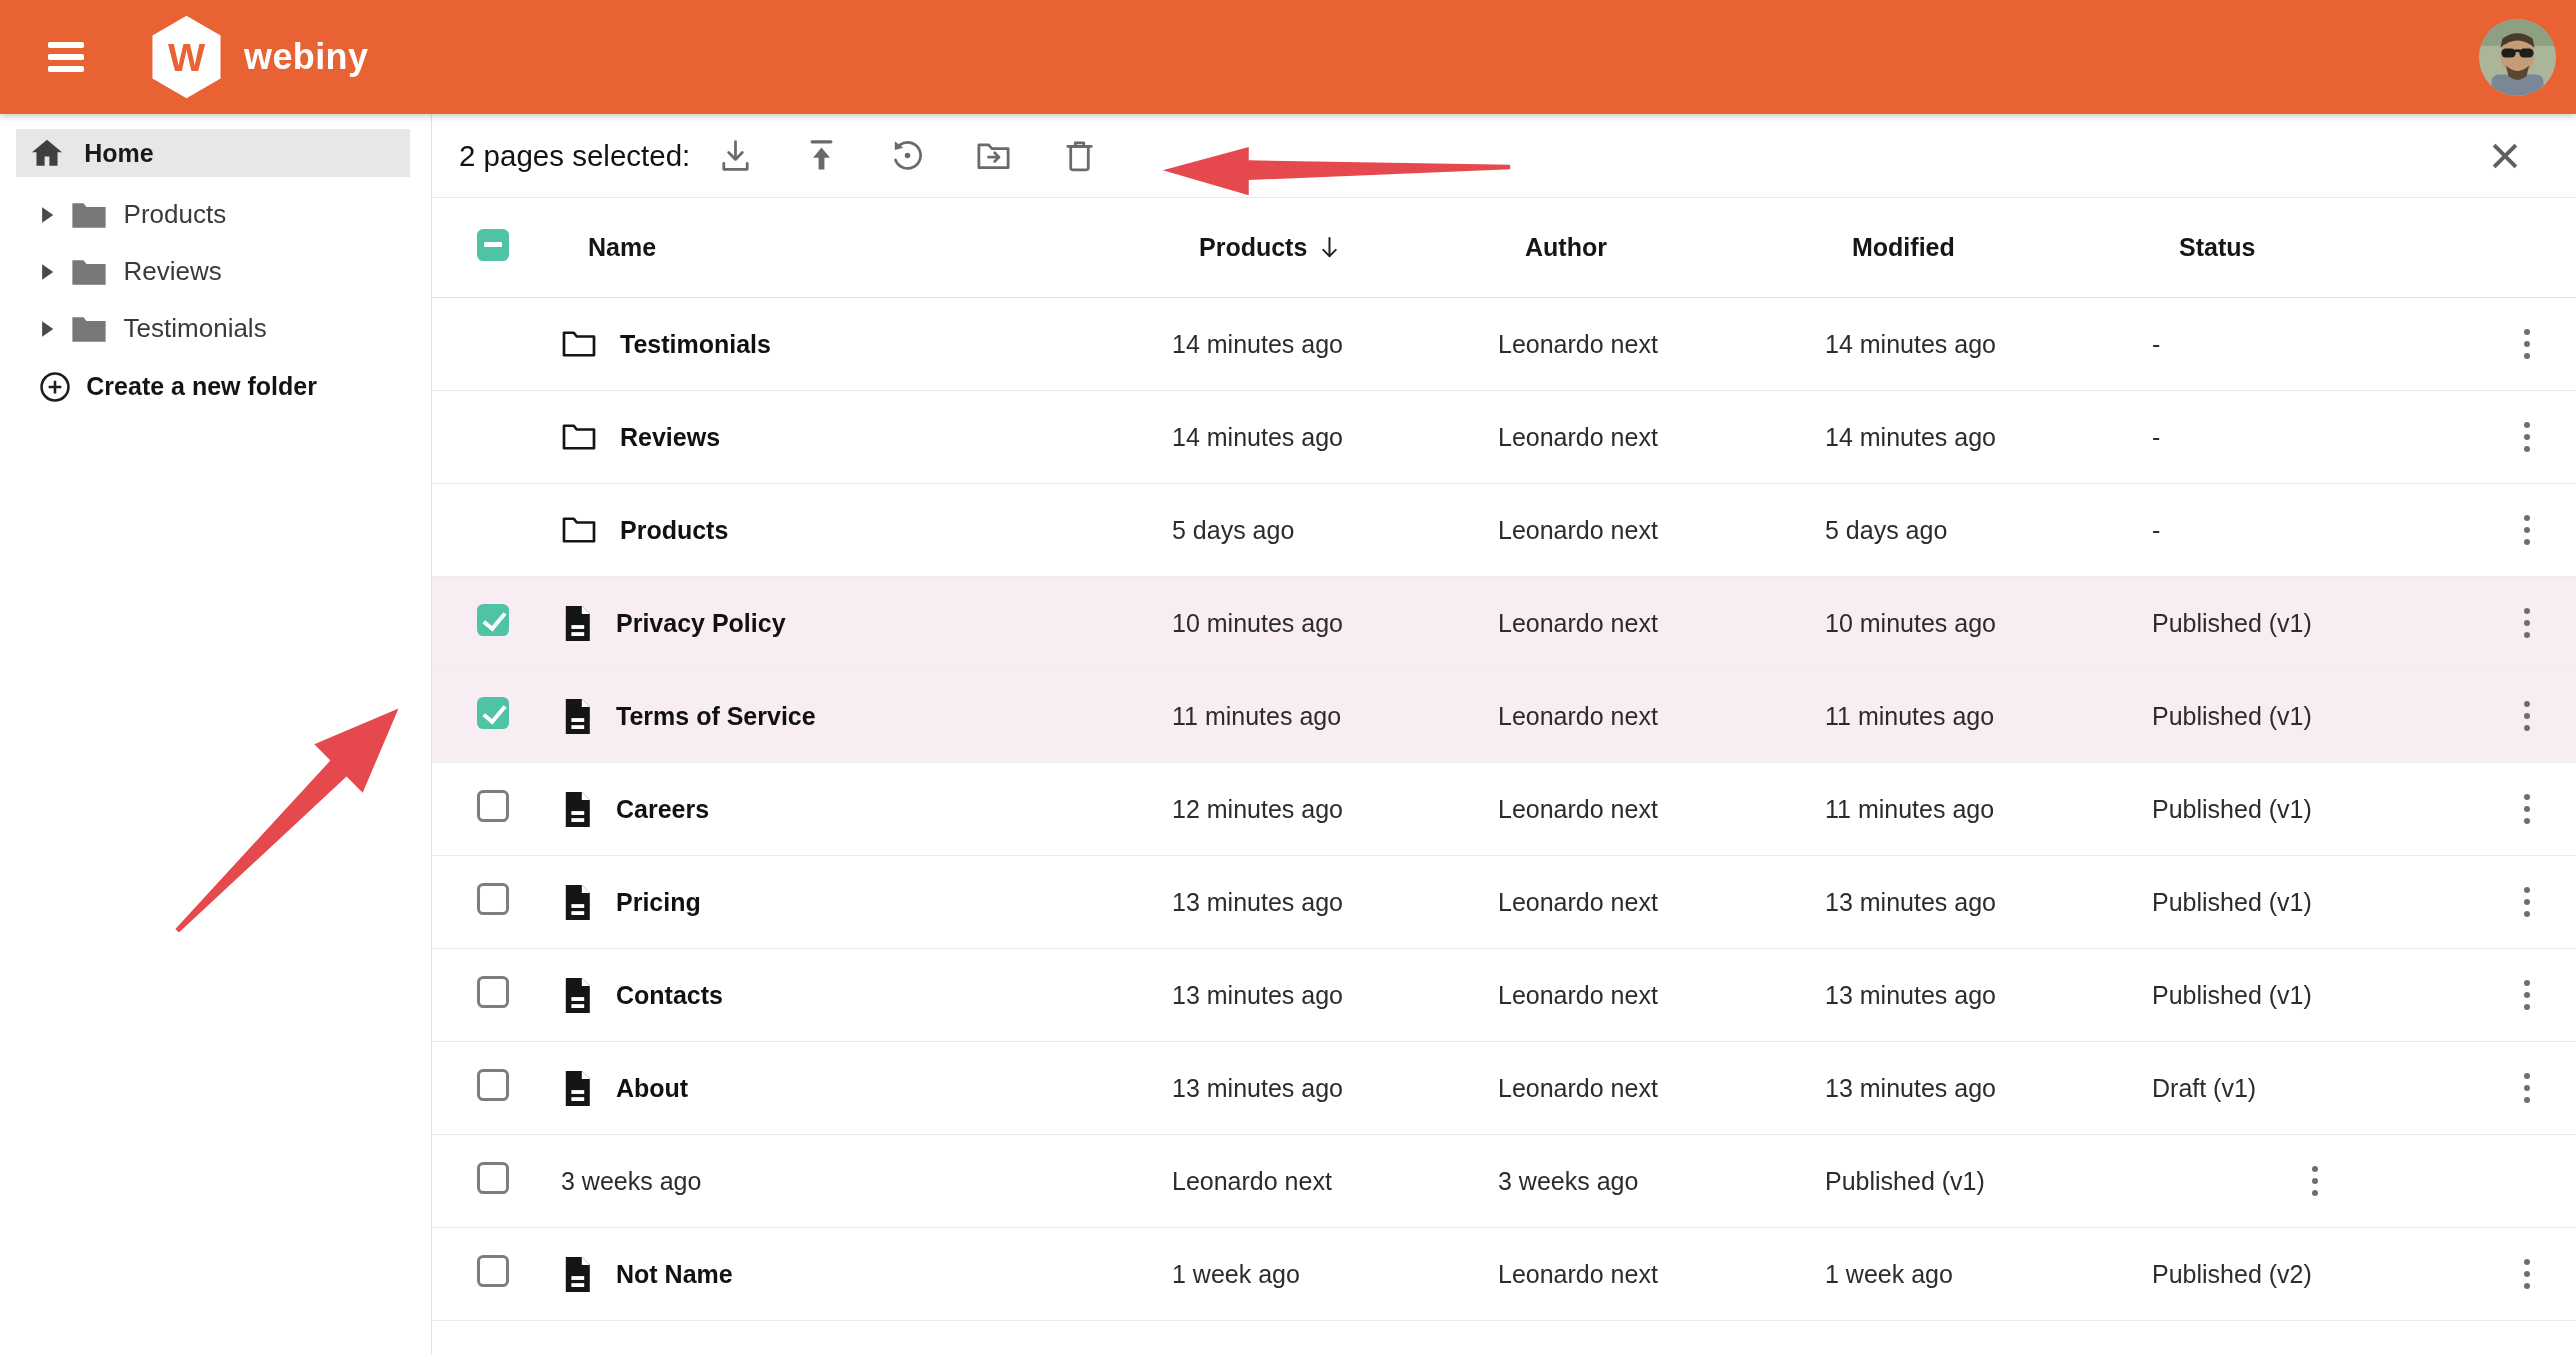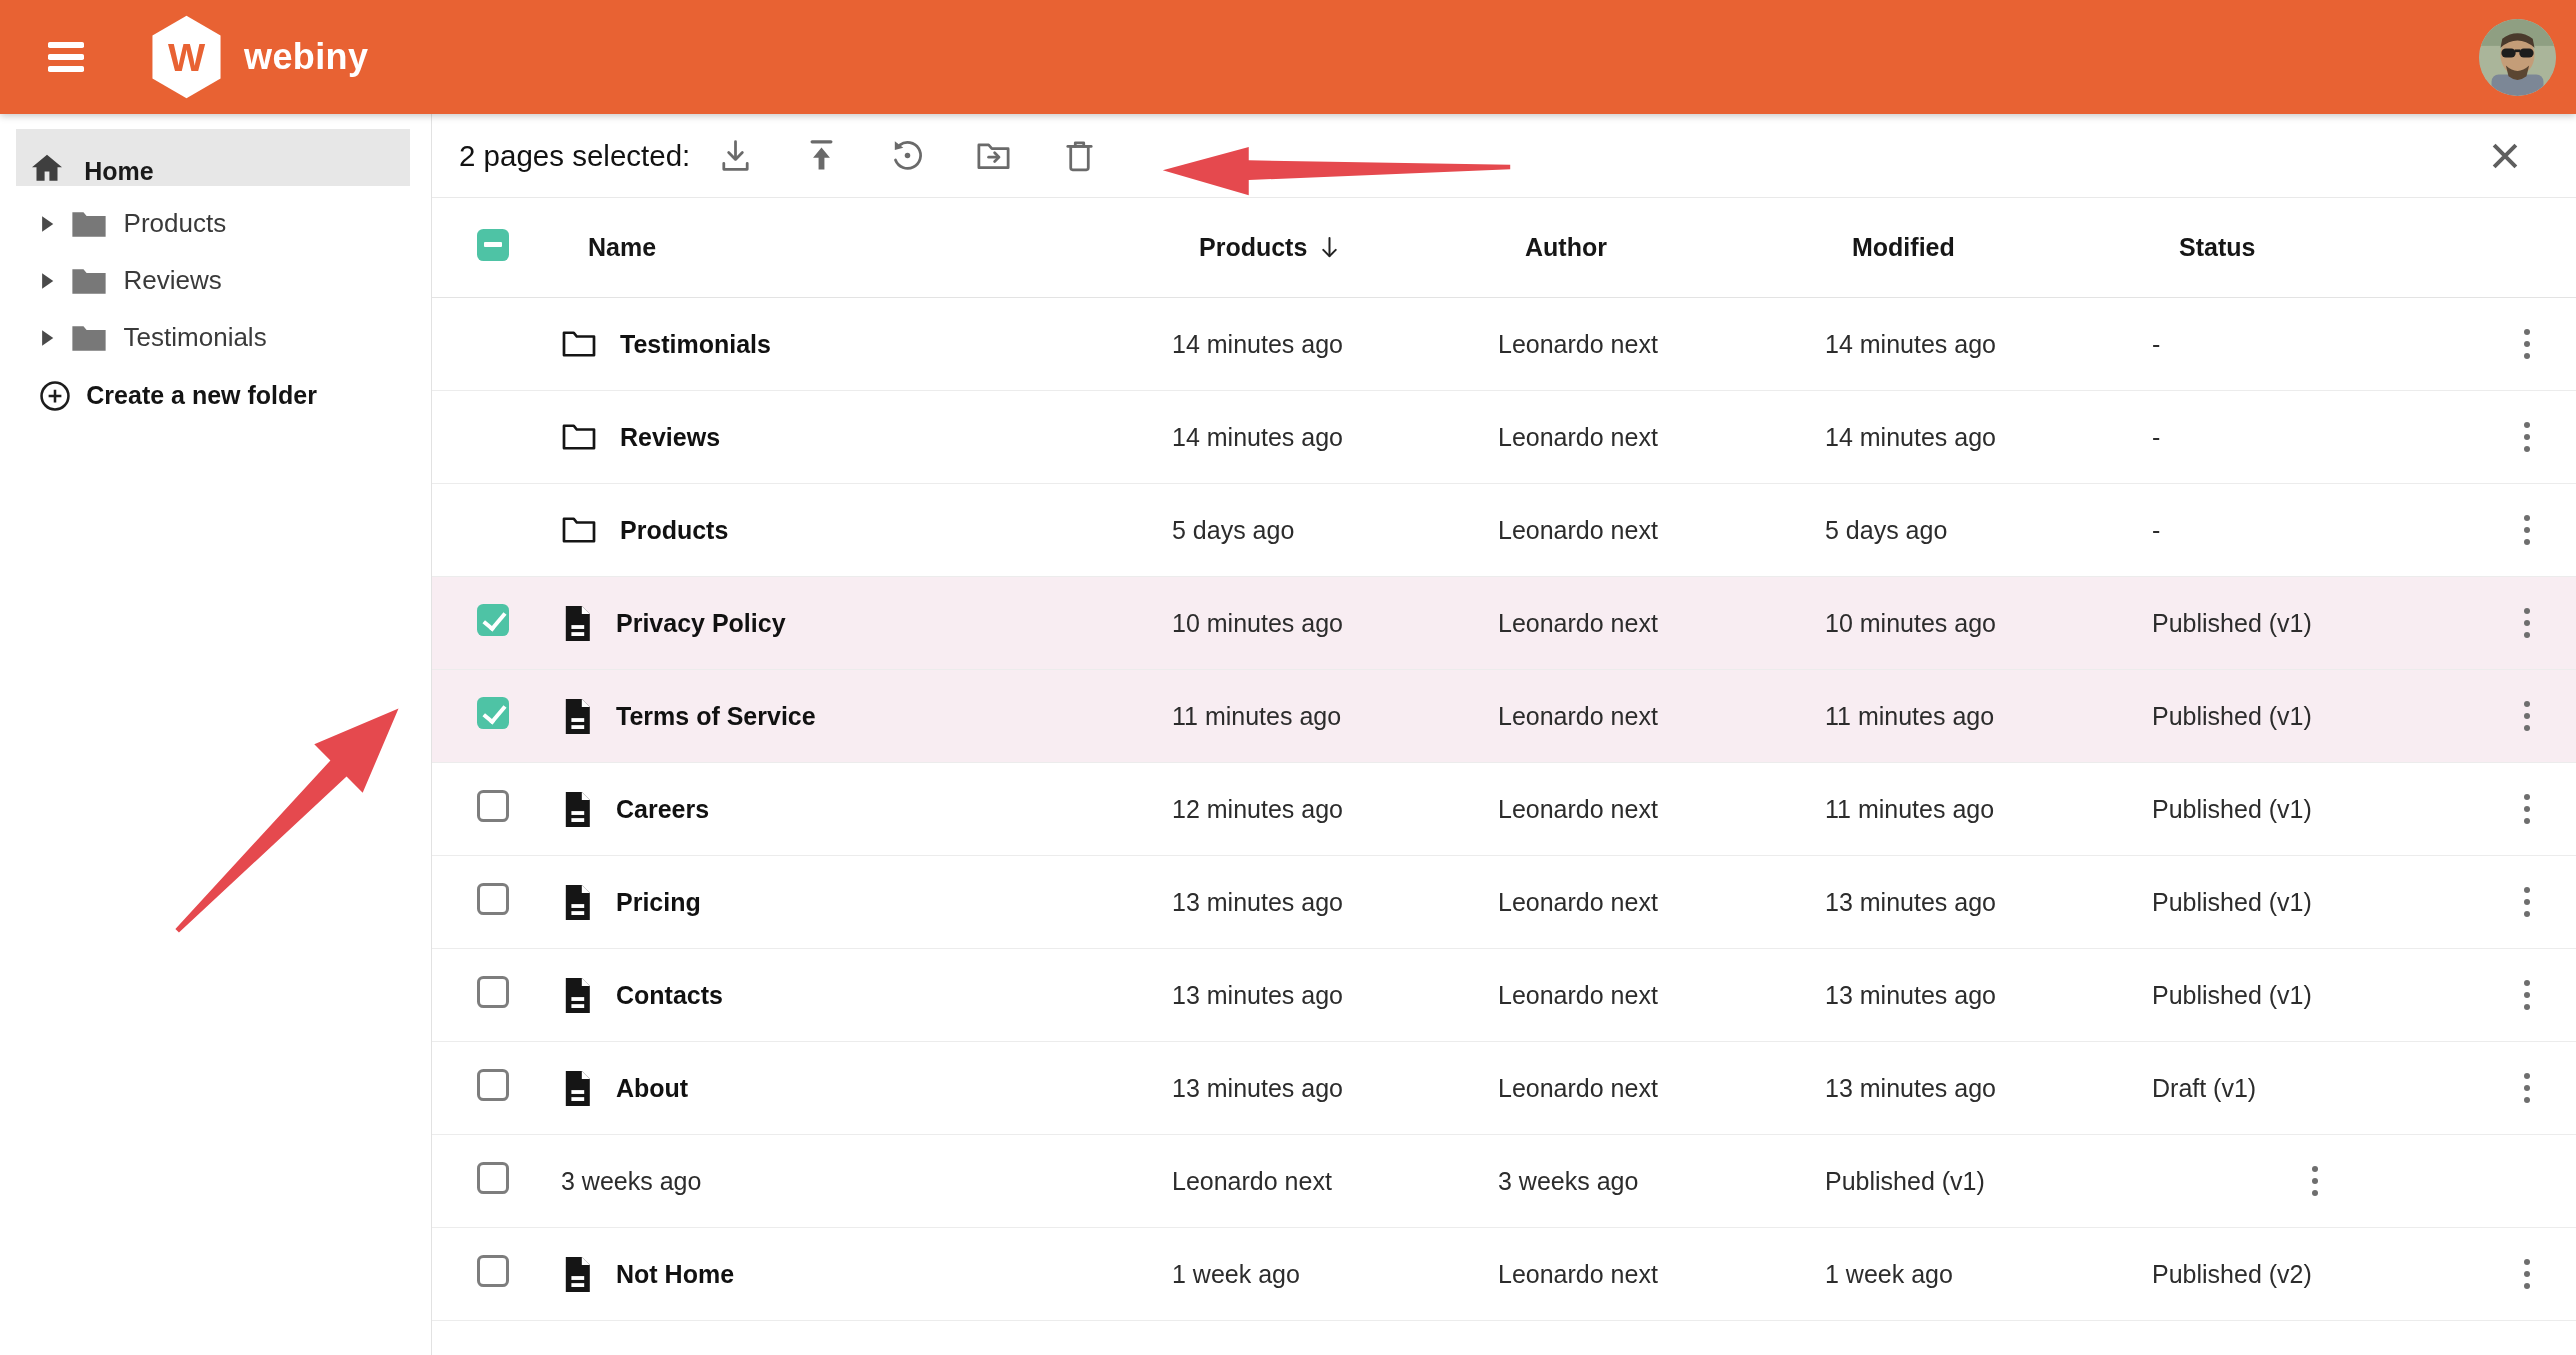--- a/index.html
+++ b/index.html
@@ -17,22 +17,22 @@
   .logo-word { color:#fff; font-size:36px; font-weight:700; letter-spacing:0.4px; }
   .avatar { margin-left:auto; width:77px; height:77px; border-radius:50%;
     overflow:hidden; border:none; cursor:pointer; background:#b7a795; padding:0; }
 
   
   .layout { display:flex; height:1241px; position:relative; }
 
   
   .sidebar { width:432px; min-width:432px; border-right:1.8px solid #e2e2e2;
     padding-top:15px; background:#fff; }
-  .home-item { height:57px; margin:0 21.5px 9px 16px; background:#e7e7e7;
-    display:flex; align-items:flex-end; padding-left:12.5px; gap:19.7px; cursor:pointer; }
+  .home-item { height:48px; margin:0 21.5px 9px 16px; background:#e7e7e7;
+    display:flex; align-items:center; padding-left:12.5px; gap:19.7px; cursor:pointer; }
   .home-item .lbl { font-size:25px; font-weight:700; color:#1a1a1a; }
   .tree-item { height:57px; display:flex; align-items:center; padding-left:41px;
     cursor:pointer; }
   .tree-item .caret { width:14.3px; display:flex; }
   .tree-item .f-ic { margin-left:14.3px; display:flex; }
   .tree-item .lbl { margin-left:16px; font-size:26px; color:#3a3a3a; }
   .create-folder { margin-top:12.5px; display:flex; align-items:center;
     padding-left:38px; gap:14.3px; cursor:pointer; background:none; border:none; }
   .create-folder .lbl { font-size:25px; font-weight:700; color:#141414;text-align:right; }
 
@@ -535,21 +535,21 @@
     <div class="c-name">
 
       <span class="glyph doc-glyph" style="display:flex;">
         <svg width="32" height="39" viewBox="0 0 20 24">
           <polygon points="3,1 13,1 18,6 18,23 3,23" fill="#151515"></polygon>
           <polygon points="13,1 18,6 13,6" fill="#fff"></polygon>
           <rect x="6.5" y="13" width="8" height="2.4" fill="#fff"></rect>
           <rect x="6.5" y="17.4" width="8" height="2.4" fill="#fff"></rect>
         </svg>
       </span>
-      <span class="nm">Not Home</span>
+      <span class="nm">Not Name</span>
     </div>
     <div class="c-created">1 week ago</div>
     <div class="c-author">Leonardo next</div>
     <div class="c-modified">1 week ago</div>
     <div class="c-status">Published (v2)</div>
     <div class="c-menu">
       <button class="kebab">
         <i></i>
               <i></i>
               <i></i>

